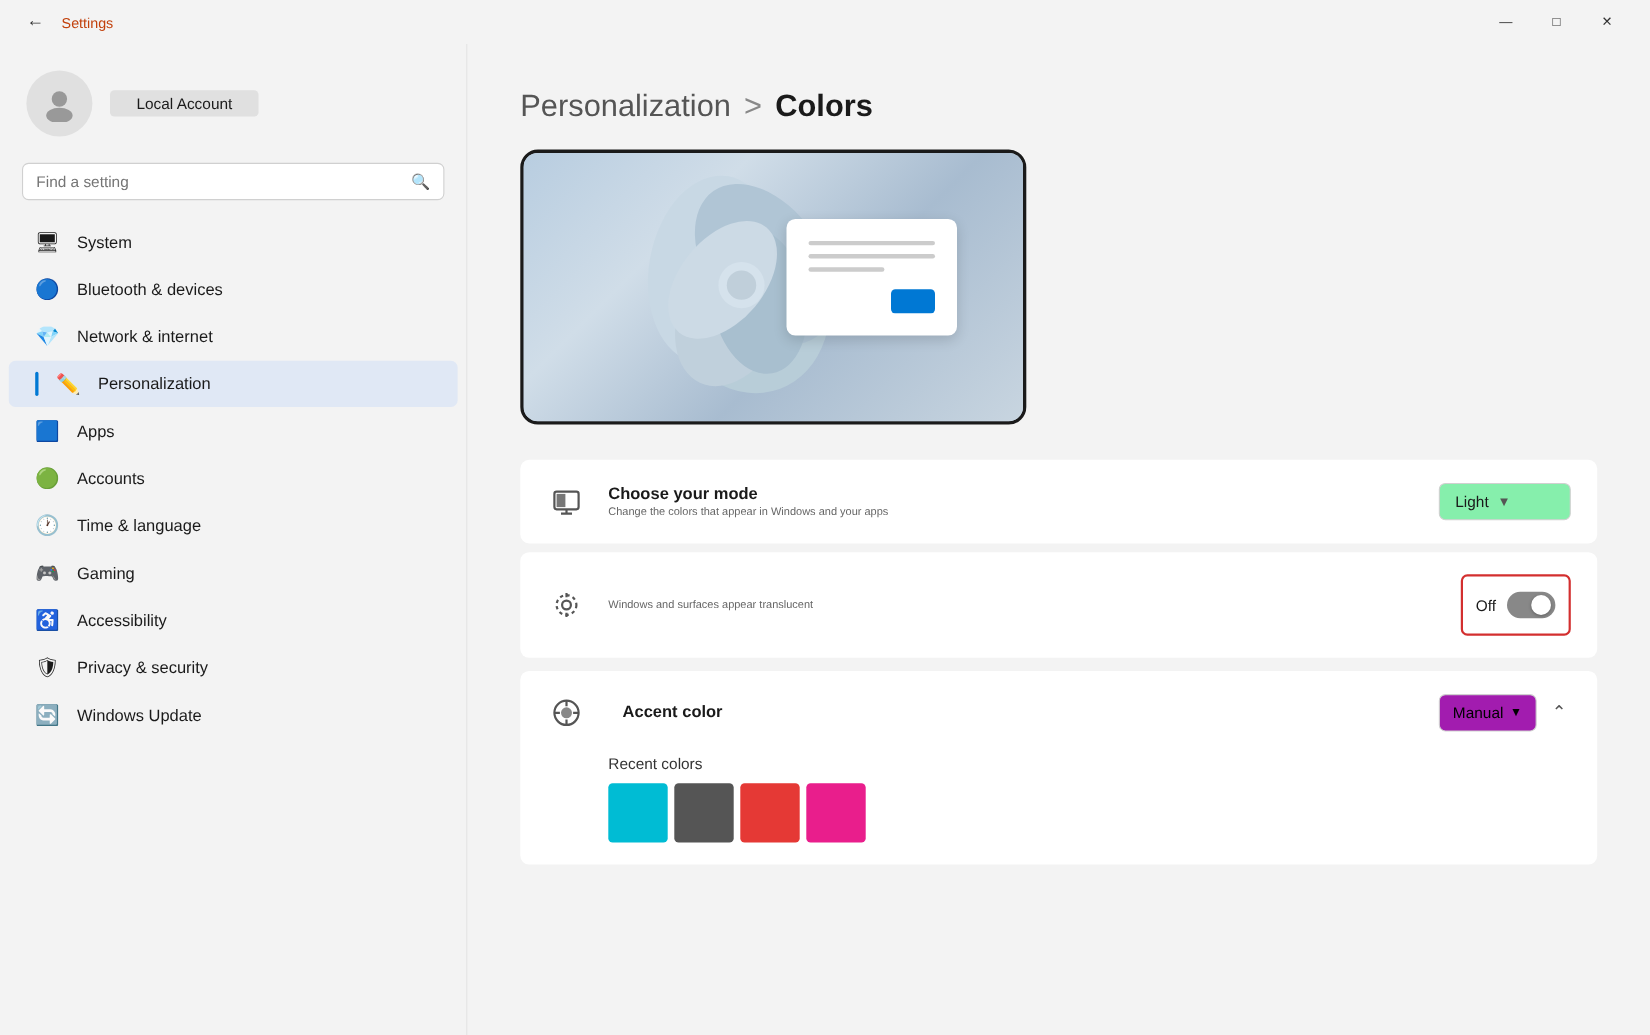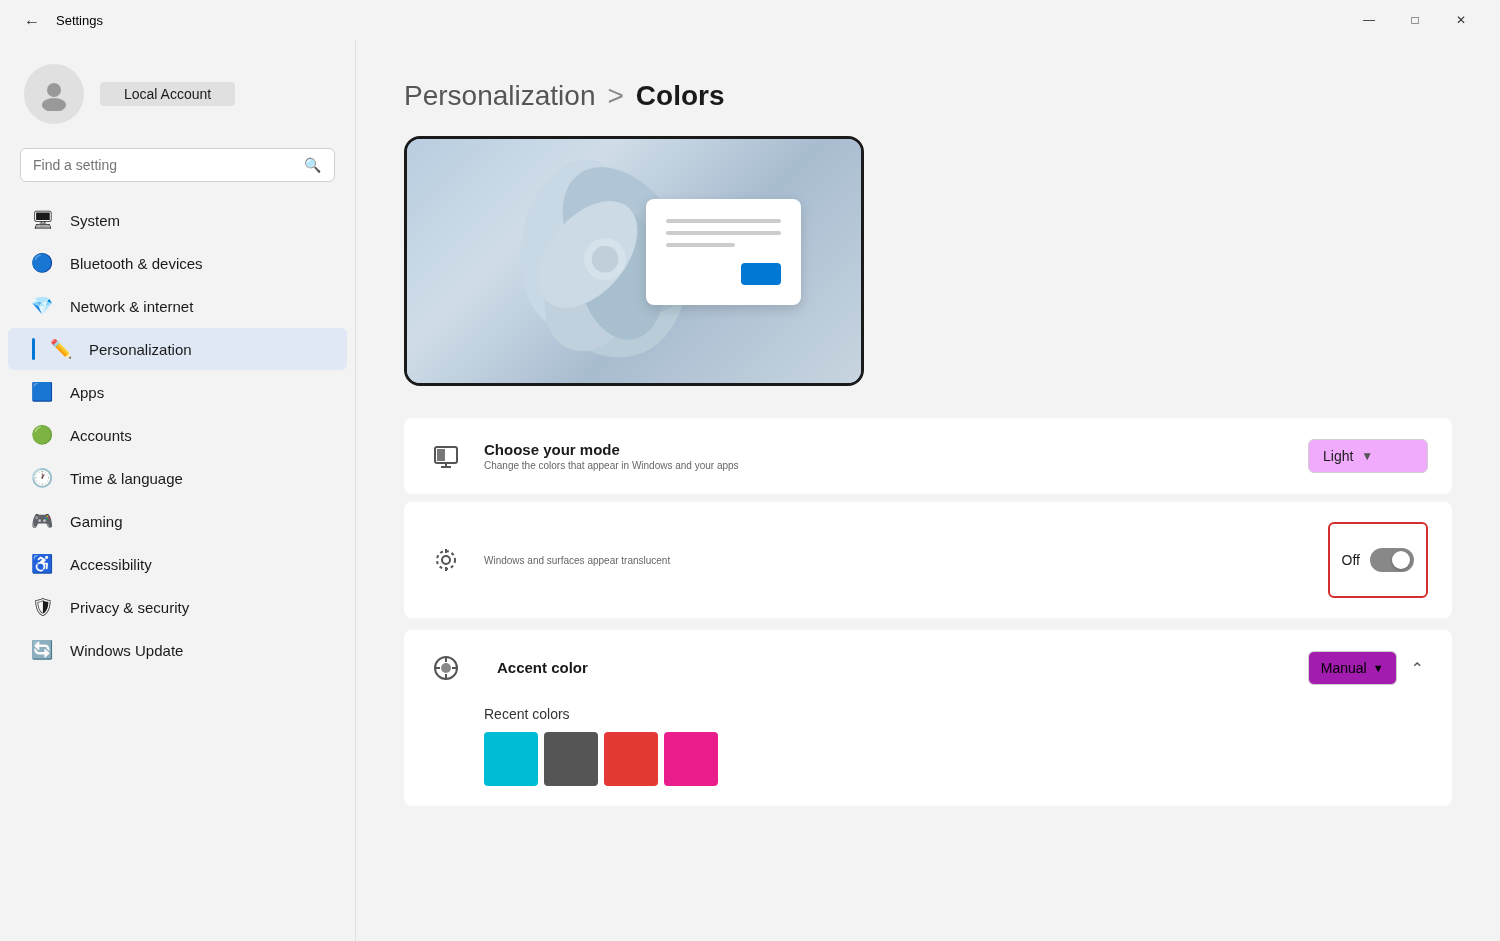--- a/index.html
+++ b/index.html
@@ -16,21 +16,21 @@
     .titlebar {
       background: #f3f3f3;
       height: 40px;
       display: flex;
       align-items: center;
       padding: 0 16px;
       flex-shrink: 0;
     }
     .titlebar-title {
       font-size: 13px;
-      color: #000000;
+      color: #c2410c;
       margin-left: 8px;
     }
     .titlebar-controls {
       margin-left: auto;
       display: flex;
       gap: 0;
     }
     .titlebar-btn {
       width: 46px;
       height: 40px;
@@ -52,21 +52,21 @@
       padding: 4px 8px;
     }
     
     .app-body {
       display: flex;
       flex: 1;
       overflow: hidden;
     }
     
     .sidebar {
-      width: 356px;
+      width: 425px;
       background: #f3f3f3;
       display: flex;
       flex-direction: column;
       padding: 0;
       overflow-y: auto;
       border-right: 1px solid #e0e0e0;
       flex-shrink: 0;
     }
     .sidebar-profile {
       display: flex;
@@ -263,38 +263,38 @@
     .card-control {
       display: flex;
       align-items: center;
       gap: 10px;
     }
     
     .dropdown {
       display: flex;
       align-items: center;
       gap: 8px;
-      background: #f0abfc;
+      background: #86efac;
       border: 1px solid #d0d0d0;
       border-radius: 6px;
       padding: 8px 14px;
       font-size: 14px;
       color: #1a1a1a;
       cursor: pointer;
       min-width: 120px;
     }
     .dropdown-arrow { color: #555; font-size: 12px; }
     
     .toggle-wrapper {
       display: flex;
       align-items: center;
       gap: 10px;
       border: 2px solid #d32f2f;
       border-radius: 6px;
-      padding: 24px 12px;
+      padding: 14px 12px;
     }
     .toggle-label {
       font-size: 14px;
       color: #1a1a1a;
     }
     .toggle {
       width: 44px;
       height: 24px;
       background: #888;
       border-radius: 12px;

